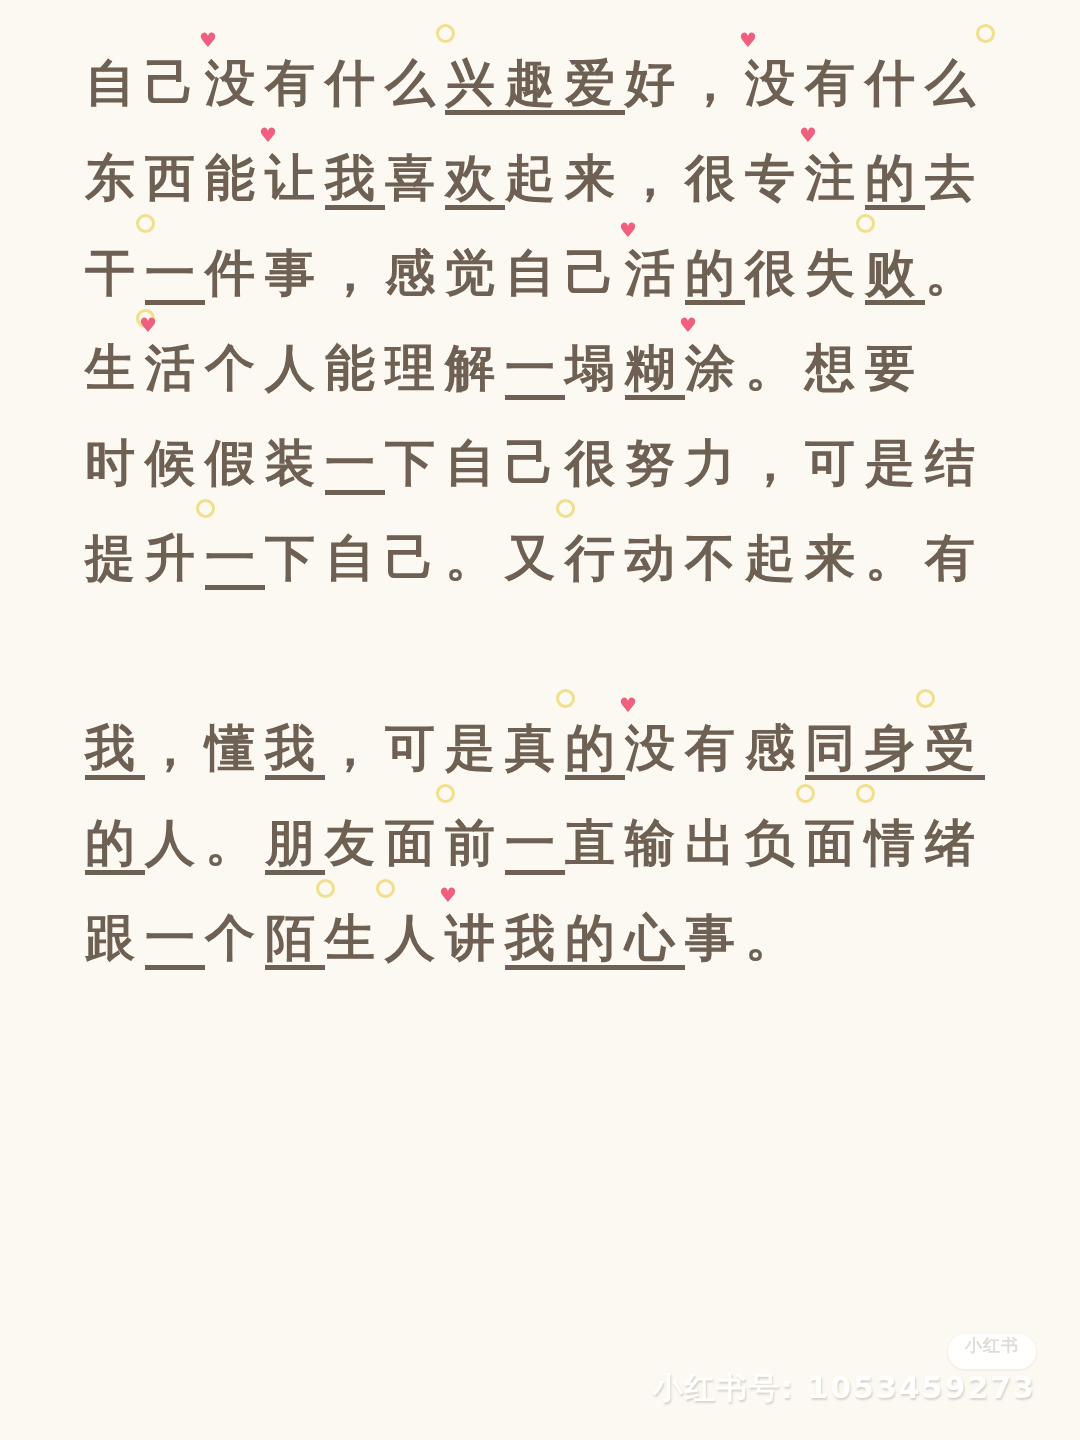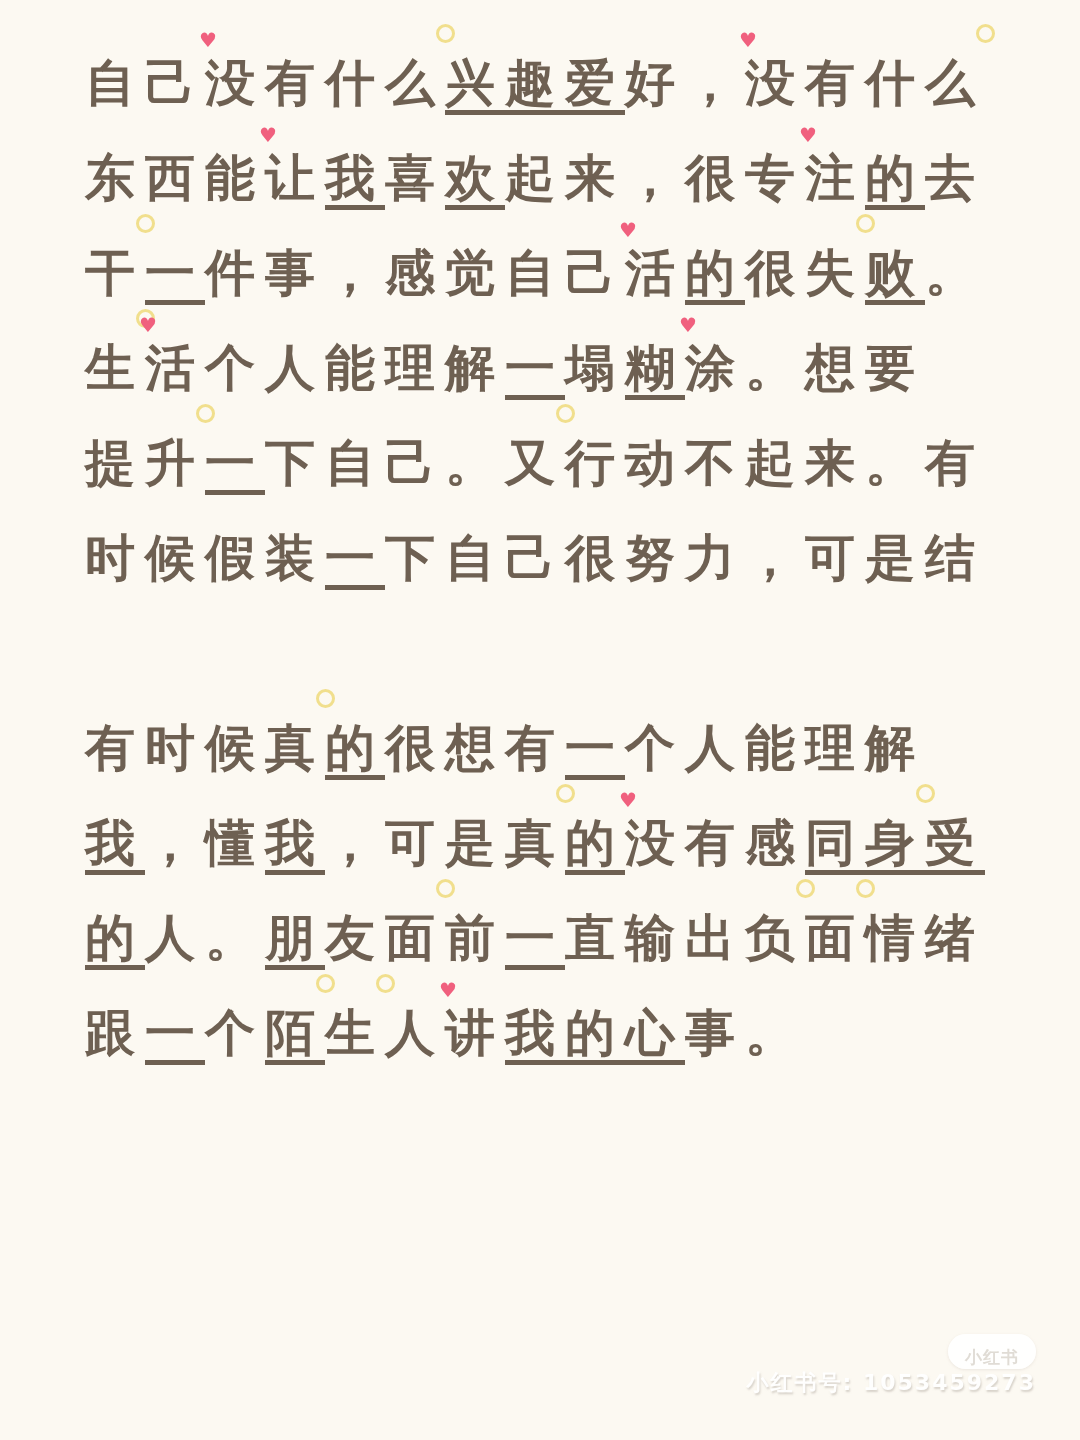--- a/index.html
+++ b/index.html
@@ -85,49 +85,48 @@
     background: #b4d4ee; border-radius: 7px;
   }
   
   .wm-badge {
     position: absolute;
     top: 1334px; right: 44px;
     width: 88px; height: 35px;
     background: rgba(255,255,255,0.9);
     border-radius: 18px;
     box-shadow: 0 1px 3px rgba(205,198,188,0.35);
-    display: flex; align-items: flex-end; justify-content: center;
+    display: flex; align-items: flex-start; justify-content: center;
     font-size: 17px; letter-spacing: 1px;
     color: rgba(214,208,199,0.75);
     font-weight: bold;
   }
   .wm-id {
     position: absolute;
     top: 1368px; right: 44px;
-    font-size: 22px; letter-spacing: 2px;
+    font-size: 30px; letter-spacing: 2px;
     color: rgba(255,255,255,0.96);
     text-shadow: 1px 2px 2px rgba(186,179,170,0.55);
     font-weight: bold;
   }
 </style>
 </head>
 <body>
 
 <div class="page">
   <div class="text-body" id="text-body">
       <div class="para">
         <div class="line"><span class="seg ftan">自</span><span class="seg">己</span><span class="seg">没<i class="mark heart">♥</i></span><span class="seg">有</span><span class="seg">什</span><span class="seg">么<i class="mark swirl"></i></span><span class="seg u">兴趣</span><span class="seg u">爱</span><span class="seg">好，</span><span class="seg">没<i class="mark heart">♥</i></span><span class="seg">有</span><span class="seg">什</span><span class="seg">么<i class="mark swirl"></i></span></div>
         <div class="line"><span class="seg">东西能</span><span class="seg">让<i class="mark heart">♥</i></span><span class="seg u">我</span><span class="seg">喜</span><span class="seg u">欢</span><span class="seg">起来，很专</span><span class="seg">注<i class="mark heart">♥</i></span><span class="seg u">的</span><span class="seg">去</span></div>
         <div class="line"><span class="seg">干<i class="mark swirl"></i></span><span class="seg u">一</span><span class="seg">件事，感觉</span><span class="seg ftan">自</span><span class="seg">己</span><span class="seg fgreen">活<i class="mark heart">♥</i></span><span class="seg u">的</span><span class="seg">很</span><span class="seg">失<i class="mark swirl"></i></span><span class="seg u">败</span><span class="seg">。</span></div>
         <div class="line"><span class="seg">生<i class="mark swirl"></i></span><span class="seg fgreen">活<i class="mark heart">♥</i></span><span class="seg">个人能理解</span><span class="seg u">一</span><span class="seg">塌</span><span class="seg u">糊</span><span class="seg">涂<i class="mark heart">♥</i></span><span class="seg">。想要</span></div>
+        <div class="line"><span class="seg">时候</span><span class="seg fblue">假</span><span class="seg">装</span><span class="seg u">一</span><span class="seg">下</span><span class="seg ftan">自</span><span class="seg">己很努力，</span><span class="seg fblue">可</span><span class="seg">是</span><span class="seg fgreen">结</span></div>
         <div class="line"><span class="seg">提</span><span class="seg">升<i class="mark swirl"></i></span><span class="seg u">一</span><span class="seg">下</span><span class="seg ftan">自</span><span class="seg">己。</span><span class="seg">又<i class="mark swirl"></i></span><span class="seg">行动不起来。有</span></div>
-        <div class="line"><span class="seg">时候</span><span class="seg fblue">假</span><span class="seg">装</span><span class="seg u">一</span><span class="seg">下</span><span class="seg ftan">自</span><span class="seg">己很努力，</span><span class="seg fblue">可</span><span class="seg">是</span><span class="seg fgreen">结</span></div>
       </div>
       <div class="para">
-        <div class="line"><span class="seg">有时候</span><span class="seg">真<i class="mark swirl"></i></span><span class="seg u">的</span><span class="seg">很想有</span><span class="seg u">一</span><span class="seg">个人能理解</span></div>
         <div class="line"><span class="seg u">我</span><span class="seg">，懂</span><span class="seg u">我</span><span class="seg">，</span><span class="seg fblue">可</span><span class="seg">是</span><span class="seg">真<i class="mark swirl"></i></span><span class="seg u">的</span><span class="seg">没<i class="mark heart">♥</i></span><span class="seg">有感</span><span class="seg u fgreen">同</span><span class="seg u">身<i class="mark swirl"></i></span><span class="seg u">受</span></div>
         <div class="line"><span class="seg u">的</span><span class="seg">人。</span><span class="seg u">朋</span><span class="seg">友</span><span class="seg">面<i class="mark swirl"></i></span><span class="seg">前</span><span class="seg u">一</span><span class="seg">直输出</span><span class="seg">负<i class="mark swirl"></i></span><span class="seg">面<i class="mark swirl"></i></span><span class="seg">情</span><span class="seg fgreen">绪</span></div>
         <div class="line"><span class="seg">跟</span><span class="seg u">一</span><span class="seg">个</span><span class="seg u">陌<i class="mark swirl"></i></span><span class="seg">生<i class="mark swirl"></i></span><span class="seg">人</span><span class="seg">讲<i class="mark heart">♥</i></span><span class="seg u">我</span><span class="seg u">的</span><span class="seg u">心</span><span class="seg">事。</span></div>
       </div>
     </div>
 
   <div class="wm-badge">
     <span>小红书</span>
   </div>
 

